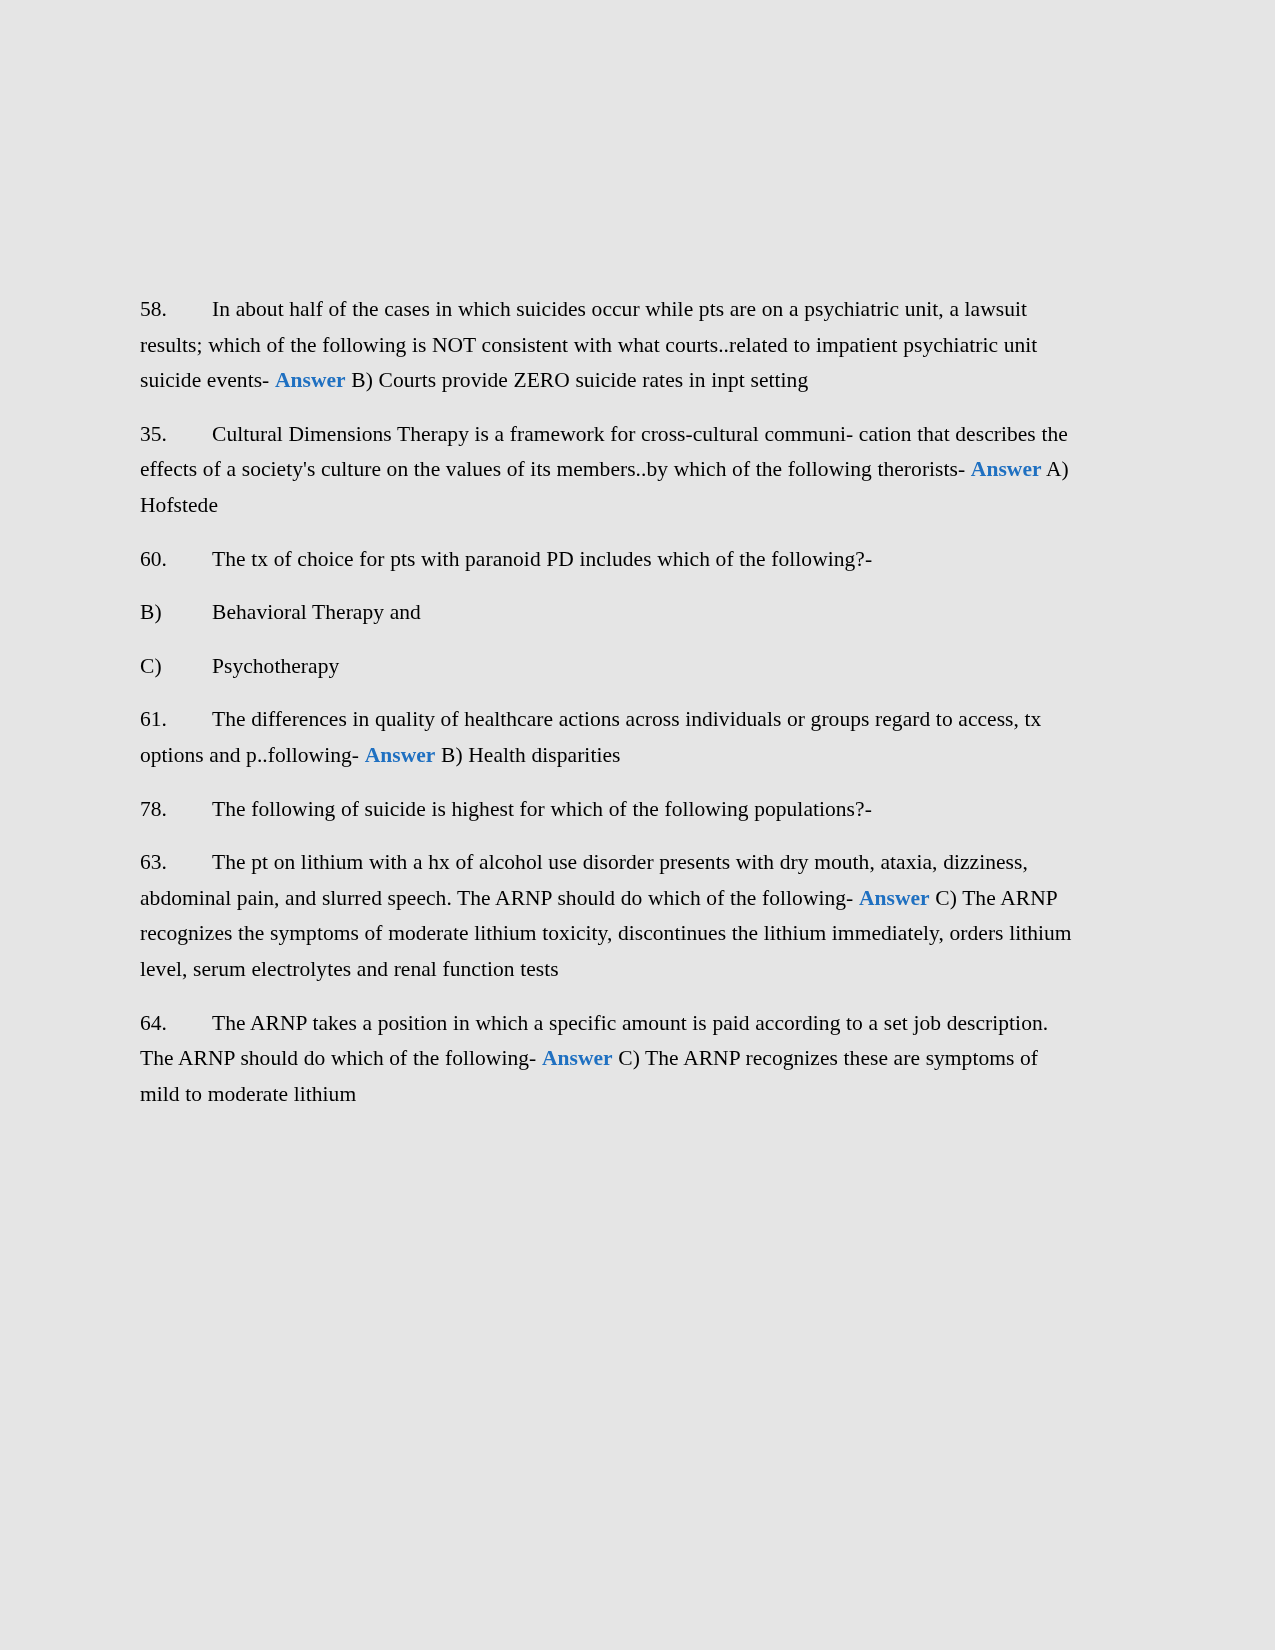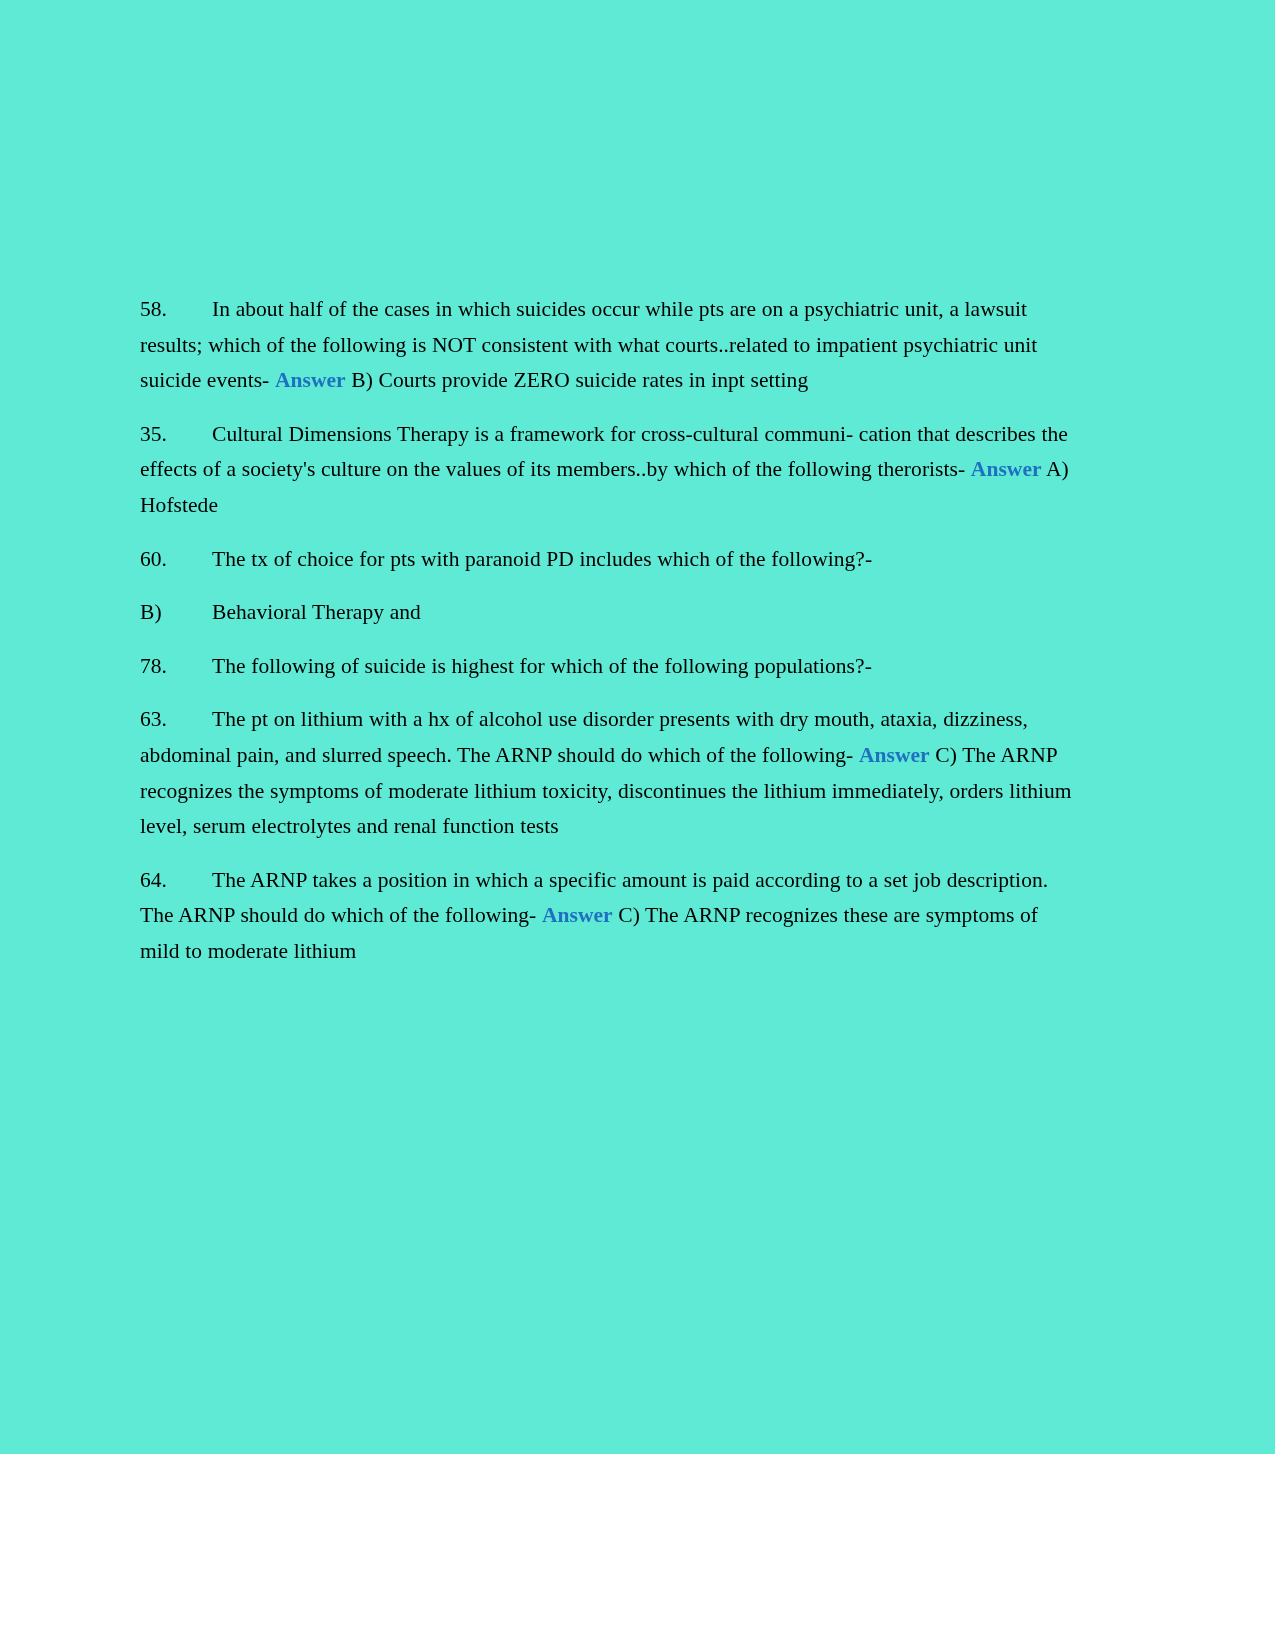--- a/index.html
+++ b/index.html
@@ -10,22 +10,22 @@
   body {
     width: 1275px;
     height: 1650px;
     font-family: "Liberation Serif", "DejaVu Serif", serif;
     color: #000000;
     -webkit-font-smoothing: antialiased;
   }
   .page {
     position: relative;
     width: 1275px;
-    height: 1454px;
-    background: #5eead4;
+    height: 1650px;
+    background: #e5e5e5;
     box-sizing: border-box;
     font-family: Liberation Serif, serif;
   }
   .content {
     position: absolute;
     left: 140px;
     top: 292px;
     width: 935px;
   }
   .para {
@@ -60,21 +60,23 @@
 
     <p class="para"><span class="num">58.</span><span>In about half of the cases in which suicides occur while pts are on a psychiatric unit, a lawsuit results; which of the following is NOT consistent with what courts..related to impatient psychiatric unit suicide events</span><span class="dash">-</span> <span class="answer">Answer</span> <span>B) Courts provide ZERO suicide rates in inpt setting</span></p>
 
     <p class="para"><span class="num">35.</span><span>Cultural Dimensions Therapy is a framework for cross-cultural communi- cation that describes the effects of a society's culture on the values of its members..by which of the following therorists</span><span class="dash">-</span> <span class="answer">Answer</span> <span>A) Hofstede</span></p>
 
     <p class="para"><span class="num">60.</span><span>The tx of choice for pts with paranoid PD includes which of the following?-</span></p>
 
 
     <p class="para"><span class="lbl">B)</span><span>Behavioral Therapy and</span></p>
 
+    <p class="para"><span class="lbl">C)</span><span>Psychotherapy</span></p>
 
+    <p class="para"><span class="num">61.</span><span>The differences in quality of healthcare actions across individuals or groups regard to access, tx options and p..following</span><span class="dash">-</span> <span class="answer">Answer</span> <span>B) Health disparities</span></p>
 
     <p class="para"><span class="num">78.</span><span>The following of suicide is highest for which of the following populations?-</span></p>
 
 
     <p class="para"><span class="num">63.</span><span>The pt on lithium with a hx of alcohol use disorder presents with dry mouth, ataxia, dizziness, abdominal pain, and slurred speech. The ARNP should do which of the following</span><span class="dash">-</span> <span class="answer">Answer</span> <span>C) The ARNP recognizes the symptoms of moderate lithium toxicity, discontinues the lithium immediately, orders lithium level, serum electrolytes and renal function tests</span></p>
 
     <p class="para"><span class="num">64.</span><span>The ARNP takes a position in which a specific amount is paid according to a set job description. The ARNP should do which of the following</span><span class="dash">-</span> <span class="answer">Answer</span> <span>C) The ARNP recognizes these are symptoms of mild to moderate lithium</span></p>
 
   </div>
 </div>

